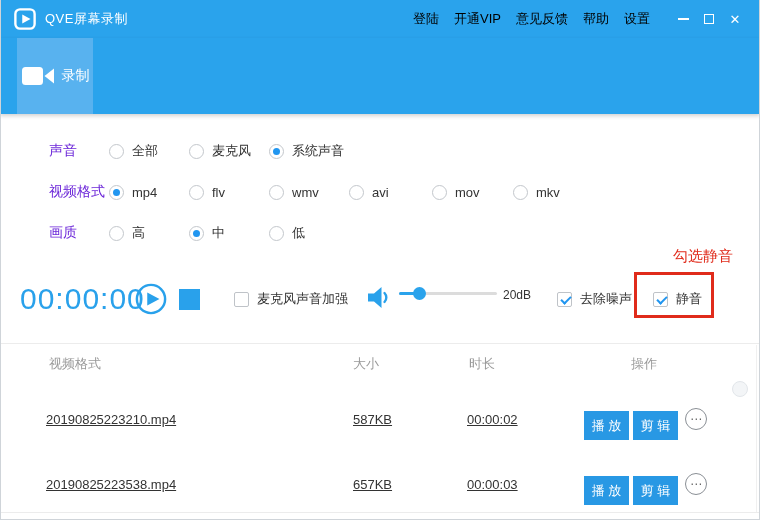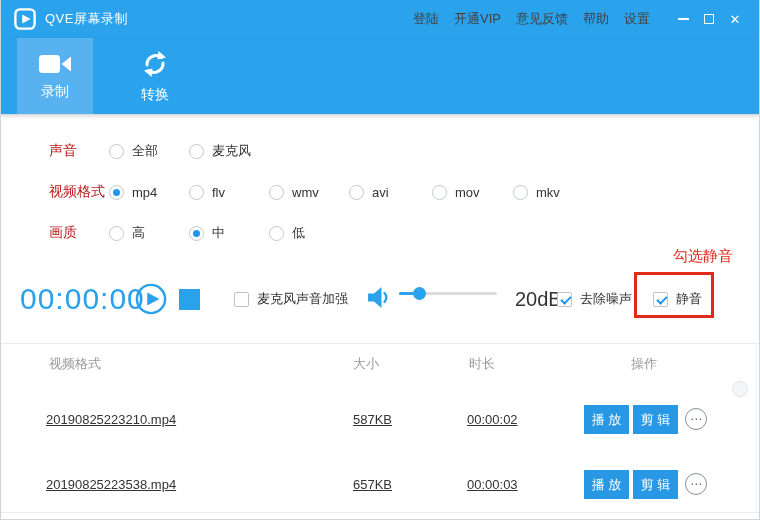--- a/index.html
+++ b/index.html
@@ -7,42 +7,42 @@
   body { font-family:"Liberation Sans","DejaVu Sans",sans-serif; background:#fff; }
   .window { position:relative; width:760px; height:520px; background:#fff;
             border:1px solid #cfd4d9; border-top:none; overflow:hidden; }
 
   
   .titlebar { position:absolute; left:-1px; top:0; width:760px; height:38px;
               background:#2AA3EC; display:flex; align-items:center; padding:0 12px 0 14px; }
   .app-icon { width:22px; height:22px; flex:0 0 auto; }
   .app-title { color:#fff; font-size:13px; margin-left:9px; letter-spacing:.5px; }
   .tb-spacer { flex:1; }
-  .tb-link { color:#404040; font-size:13px; margin-left:15px; cursor:pointer; }
+  .tb-link { color:#000000; font-size:13px; margin-left:15px; cursor:pointer; }
   .win-controls { display:flex; align-items:center; margin-left:20px; }
   .win-btn { width:26px; height:24px; display:flex; align-items:center; justify-content:center;
              color:#fff; cursor:pointer; }
   .min-glyph { width:11px; height:2px; background:#fff; display:block; }
   .max-glyph { width:10px; height:10px; border:1.5px solid #fff; display:block; }
   .close-glyph { font-size:13px; line-height:1; }
 
   
   .tabbar { position:absolute; left:-1px; top:38px; width:760px; height:76px;
             background:#2AA3EC; display:flex; padding-left:17px;
             box-shadow:0 2px 4px rgba(0,0,0,.18); }
-  .tab { width:76px; height:76px; margin-right:24px; display:flex; flex-direction:column;
+  .tab { width:76px; height:76px; margin-right:24px; display:flex; flex-direction:row;
          align-items:center; justify-content:center; gap:7px; cursor:pointer; }
   .tab.active { background:#58B2EF; }
   .tab-label { color:#fff; font-size:14px; }
   .tab svg { display:block; }
 
   
   .opt-row { position:absolute; left:0; width:760px; height:30px; }
   .opt-label { position:absolute; left:48px; top:50%; transform:translateY(-50%);
-               font-size:14px; color:#b91c1c; }
+               font-size:14px; color:#6d28d9; }
   .choice { position:absolute; top:0; height:30px; display:flex; align-items:center;
             gap:8px; cursor:pointer; }
   .choice-label { font-size:13px; color:#333; }
   .radio { width:15px; height:15px; border:1px solid #c3c7cc; border-radius:50%;
            background:#fff; position:relative; flex:0 0 auto; }
   .radio.checked::after { content:""; position:absolute; left:3px; top:3px; width:7px;
            height:7px; border-radius:50%; background:#2196F0; }
 
   
   .checkbox { width:15px; height:15px; border:1px solid #bfc3c8; border-radius:2px;
@@ -57,36 +57,36 @@
               background:#29A1EB; cursor:pointer; }
   .ctl-check { position:absolute; display:flex; align-items:center; gap:8px; height:20px; cursor:pointer; }
   .speaker { position:absolute; left:367px; top:286px; width:23px; height:23px; }
   .slider { position:absolute; left:398px; top:284px; width:98px; height:18px; cursor:pointer; }
   .slider-track { position:absolute; left:0; top:8px; width:98px; height:3px;
                   background:#dcdcdc; border-radius:2px; }
   .slider-fill { position:absolute; left:0; top:8px; height:3px; background:#2AA3EC;
                  border-radius:2px; }
   .slider-handle { position:absolute; top:3px; width:13px; height:13px; border-radius:50%;
                    background:#2AA3EC; }
-  .db-text { position:absolute; left:514px; top:288px; font-size:20px; color:#333; }
+  .db-text { position:absolute; left:502px; top:288px; font-size:12px; color:#333; }
   .red-box { position:absolute; left:633px; top:272px; width:80px; height:46px;
              border:3px solid #E02B1B; }
   .annotation { position:absolute; left:672px; top:247px; font-size:15px; color:#E02B1B; }
 
   
   .divider { position:absolute; left:0; top:343px; width:760px; border-top:1px solid #ececec; }
   .bottom-line { position:absolute; left:0; top:512px; width:760px; border-top:1px solid #ececec; }
   .th { position:absolute; top:355px; font-size:13px; color:#999; }
   .scroll-dot { position:absolute; left:731px; top:381px; width:16px; height:16px;
                 border-radius:50%; background:#f3f5f7; border:1px solid #e2e6ea; cursor:pointer; }
   .scroll-track { position:absolute; left:755px; top:345px; width:1px; height:167px; background:#f0f0f0; }
   .cell { position:absolute; font-size:13px; color:#333;text-decoration:underline; }
   .act-btn { position:absolute; width:45px; height:29px; background:#2898E4; color:#fff;
              font-size:13px; border:none; cursor:pointer; display:flex; align-items:center;
-             justify-content:center; }
+             justify-content:center;margin-top:6px; }
   .more-btn { position:absolute; width:22px; height:22px; border:1px solid #8a8f95;
               border-radius:50%; color:#666; display:flex; align-items:center;
               justify-content:center; font-size:12px; line-height:1; cursor:pointer;
               background:#fff; }
 </style>
 </head>
 <body>
 
 <div class="window">
 
@@ -116,42 +116,35 @@
   </div>
 
   <div class="tabbar">
     <div class="tab active">
       <svg width="34" height="24" viewBox="0 0 34 24">
         <rect x="1" y="3" width="21" height="18" rx="3.5" fill="#fff"></rect>
         <path d="M23.5 12 L33 4.5 V19.5 Z" fill="#fff"></path>
       </svg>
       <span class="tab-label">录制</span>
     </div>
-    <div class="tab">
-      <svg width="30" height="30" viewBox="0 0 30 30">
-        <g stroke="#fff" stroke-width="3" fill="none" stroke-linecap="round">
-          <path d="M7 16 A 9 9 0 0 1 21.5 8.5"></path>
-          <path d="M23 14 A 9 9 0 0 1 8.5 21.5"></path>
-        </g>
-        <polygon points="18.5,2 26,8.5 17.5,10.5" fill="#fff"></polygon>
-        <polygon points="11.5,28 4,21.5 12.5,19.5" fill="#fff"></polygon>
-      </svg>
-      <span class="tab-label">转换</span>
-    </div>
   </div>
 
   <div class="opt-row" style="top:136px">
     <span class="opt-label">声音</span>
     <div class="choice" style="left:108px">
       <span class="radio"></span>
       <span class="choice-label">全部</span>
     </div>
     <div class="choice" style="left:188px">
       <span class="radio"></span>
       <span class="choice-label">麦克风</span>
+    </div>
+    <div class="choice" style="left:268px">
+      <span class="radio checked"></span>
+      <span class="choice-label">系统声音</span>
     </div>
   </div>
 
   <div class="opt-row" style="top:177px">
     <span class="opt-label">视频格式</span>
     <div class="choice" style="left:108px">
       <span class="radio checked"></span>
       <span class="choice-label">mp4</span>
     </div>
     <div class="choice" style="left:188px">

